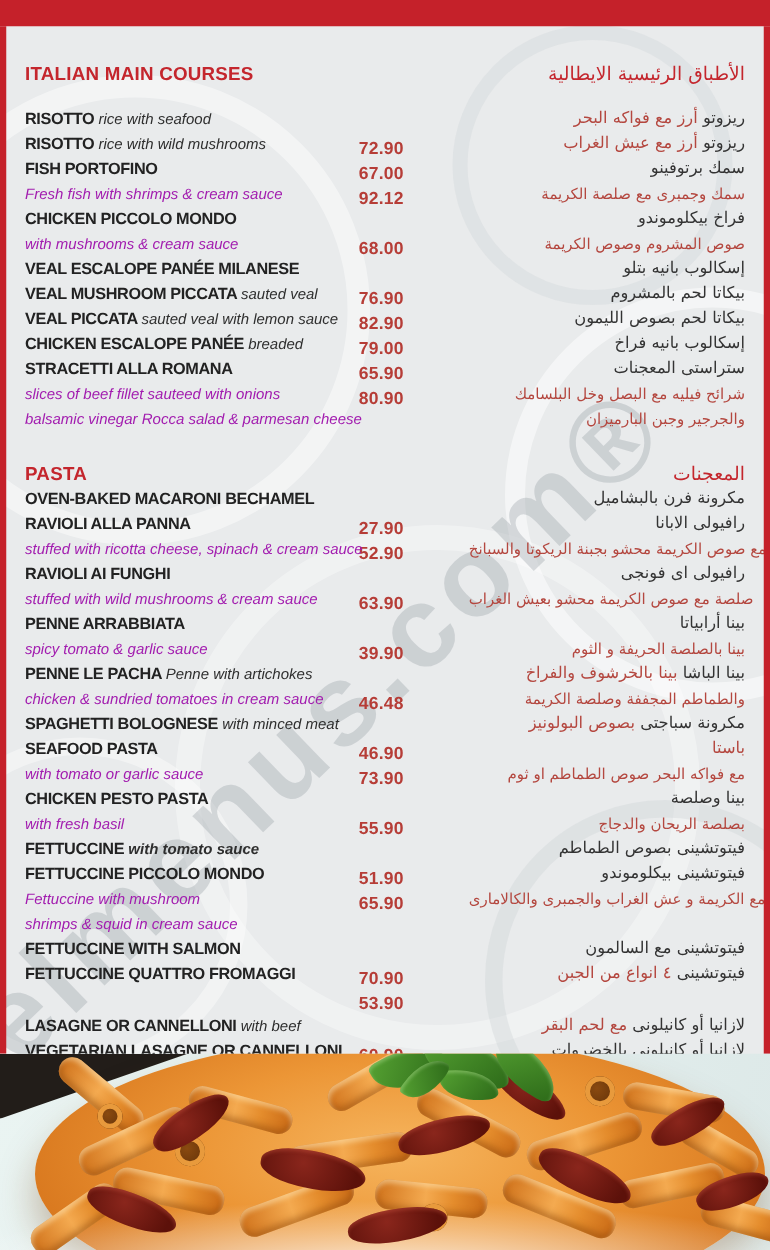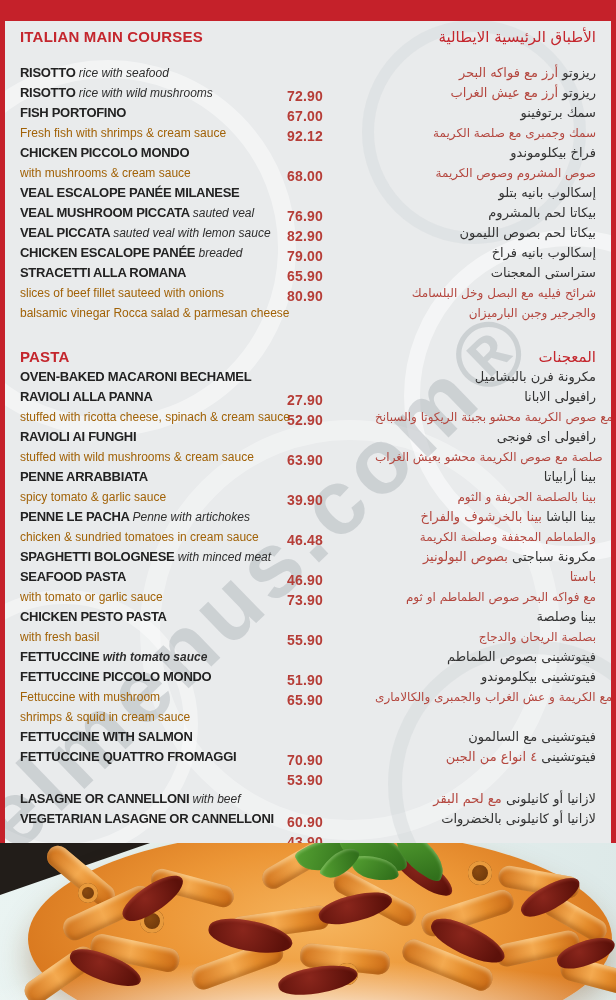--- a/index.html
+++ b/index.html
@@ -30,36 +30,36 @@
   .s6{right:30px;top:20px;width:200px;height:200px;border:12px solid rgba(203,208,212,.3);}
   .watermark{
     position:absolute;left:-6px;top:780px;z-index:1;
     transform:rotate(-44deg);transform-origin:0 50%;
     font-size:92px;font-weight:bold;letter-spacing:6px;white-space:nowrap;
     color:rgba(150,159,165,.34);
   }
   
   .content{position:absolute;top:21px;left:5px;right:5px;z-index:2;padding:0 15px;}
   .sec-head{display:flex;justify-content:space-between;align-items:baseline;height:20px;line-height:20px;}
-  .sec1 .sec-head{margin-top:6px;}
+  .sec1 .sec-head{margin-top:28px;}
   .sec1 .rows{margin-top:16px;}
   .sec2{margin-top:24px;}
   .sec-title-en{color:var(--title-red);font-weight:bold;font-size:15px;letter-spacing:.2px;}
   .sec-title-ar{color:var(--title-red);font-family:"DejaVu Sans",sans-serif;font-size:15px;direction:rtl;}
   .row{display:flex;align-items:center;height:20px;line-height:20px;}
   .gap{height:22px;}
   .en-cell{width:267px;flex:none;white-space:nowrap;color:var(--ink);}
   .item .en-cell{font-size:13px;font-weight:bold;letter-spacing:-.3px;}
   .suffix{font-weight:normal;font-style:italic;font-size:12px;letter-spacing:0;color:#2e2e2e;}
   .suffix.bold{font-weight:bold;}
   .price{width:55px;flex:none;font-weight:bold;font-size:14px;color:var(--price-red);letter-spacing:.2px;margin-top:45px;}
   .ar-cell{flex:1;text-align:right;direction:rtl;font-family:"DejaVu Sans",sans-serif;
            font-size:13px;color:#333;white-space:nowrap;}
   .ar-red{color:var(--ar-red);}
-  .desc .en-cell{width:300px;font-size:12px;color:#a16207;letter-spacing:0;}
+  .desc .en-cell{width:300px;font-style:italic;font-size:12px;color:#a21caf;letter-spacing:0;}
   .desc .ar-cell{font-size:12px;}
   
   .photo{position:absolute;left:0;top:843px;width:616px;height:157px;z-index:5;overflow:hidden;
          background:linear-gradient(100deg,#eaf4f2 0%,#e4efee 55%,#dde9e8 100%);}
   .photo .wedge{position:absolute;left:0;top:0;width:150px;height:52px;background:#221d19;
                 clip-path:polygon(0 0,100% 0,0 100%);}
   .photo .mound{position:absolute;left:28px;top:-14px;width:584px;height:220px;border-radius:50%;
                 background:radial-gradient(ellipse at 50% 42%,#f6b55e 0%,#ec9636 40%,#da7a20 72%,#c66818 100%);
                 box-shadow:0 18px 30px rgba(120,70,20,.35);}
   .photo .rim{position:absolute;left:-70px;bottom:-80px;width:760px;height:120px;border-radius:50%;

